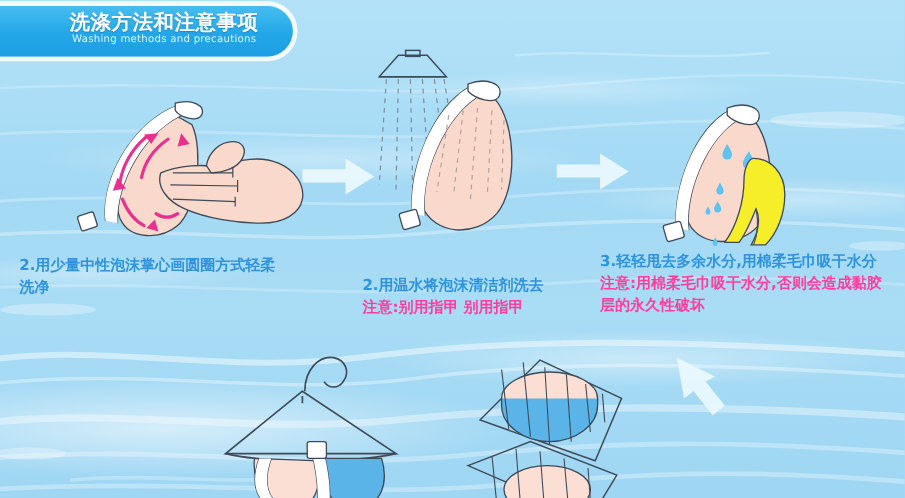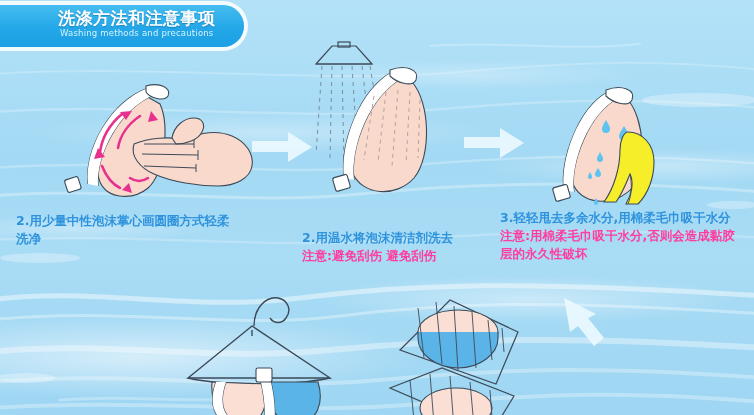--- a/index.html
+++ b/index.html
@@ -188,21 +188,21 @@
              C 76 112, 82 92, 82 74 C 82 64, 86 56, 90 56 Z" fill="#f7ee2a" stroke="#3d4a58" stroke-width="1.1"></path>
     <path d="M92 98 C 94 108, 94 118, 90 128" fill="none" stroke="#3d4a58" stroke-width=".9"></path>
   </svg>
 
   <div class="step-text" id="step1-text">
     <span class="t-main">2.用少量中性泡沫掌心画圆圈方式轻柔洗净</span>
   </div>
 
   <div class="step-text" id="step2-text">
     <span class="t-main">2.用温水将泡沫清洁剂洗去</span>
-    <span class="t-note">注意:避免刮伤 避免刮伤</span>
+    <span class="t-note">注意:别用指甲 别用指甲</span>
   </div>
 
   <div class="step-text" id="step3-text">
     <span class="t-main">3.轻轻甩去多余水分,用棉柔毛巾吸干水分</span>
     <span class="t-note">注意:用棉柔毛巾吸干水分,否则会造成黏胶层的永久性破坏</span>
   </div>
 
   <svg class="illus" style="left:182px;top:286px;" width="210" height="132" viewBox="0 0 210 132">
 
     <path d="M72 40 C 72 22, 84 10, 96 12 C 106 14, 110 24, 104 32 C 100 38, 92 38, 88 32" fill="none" stroke="#3d4a58" stroke-width="1.4"></path>

